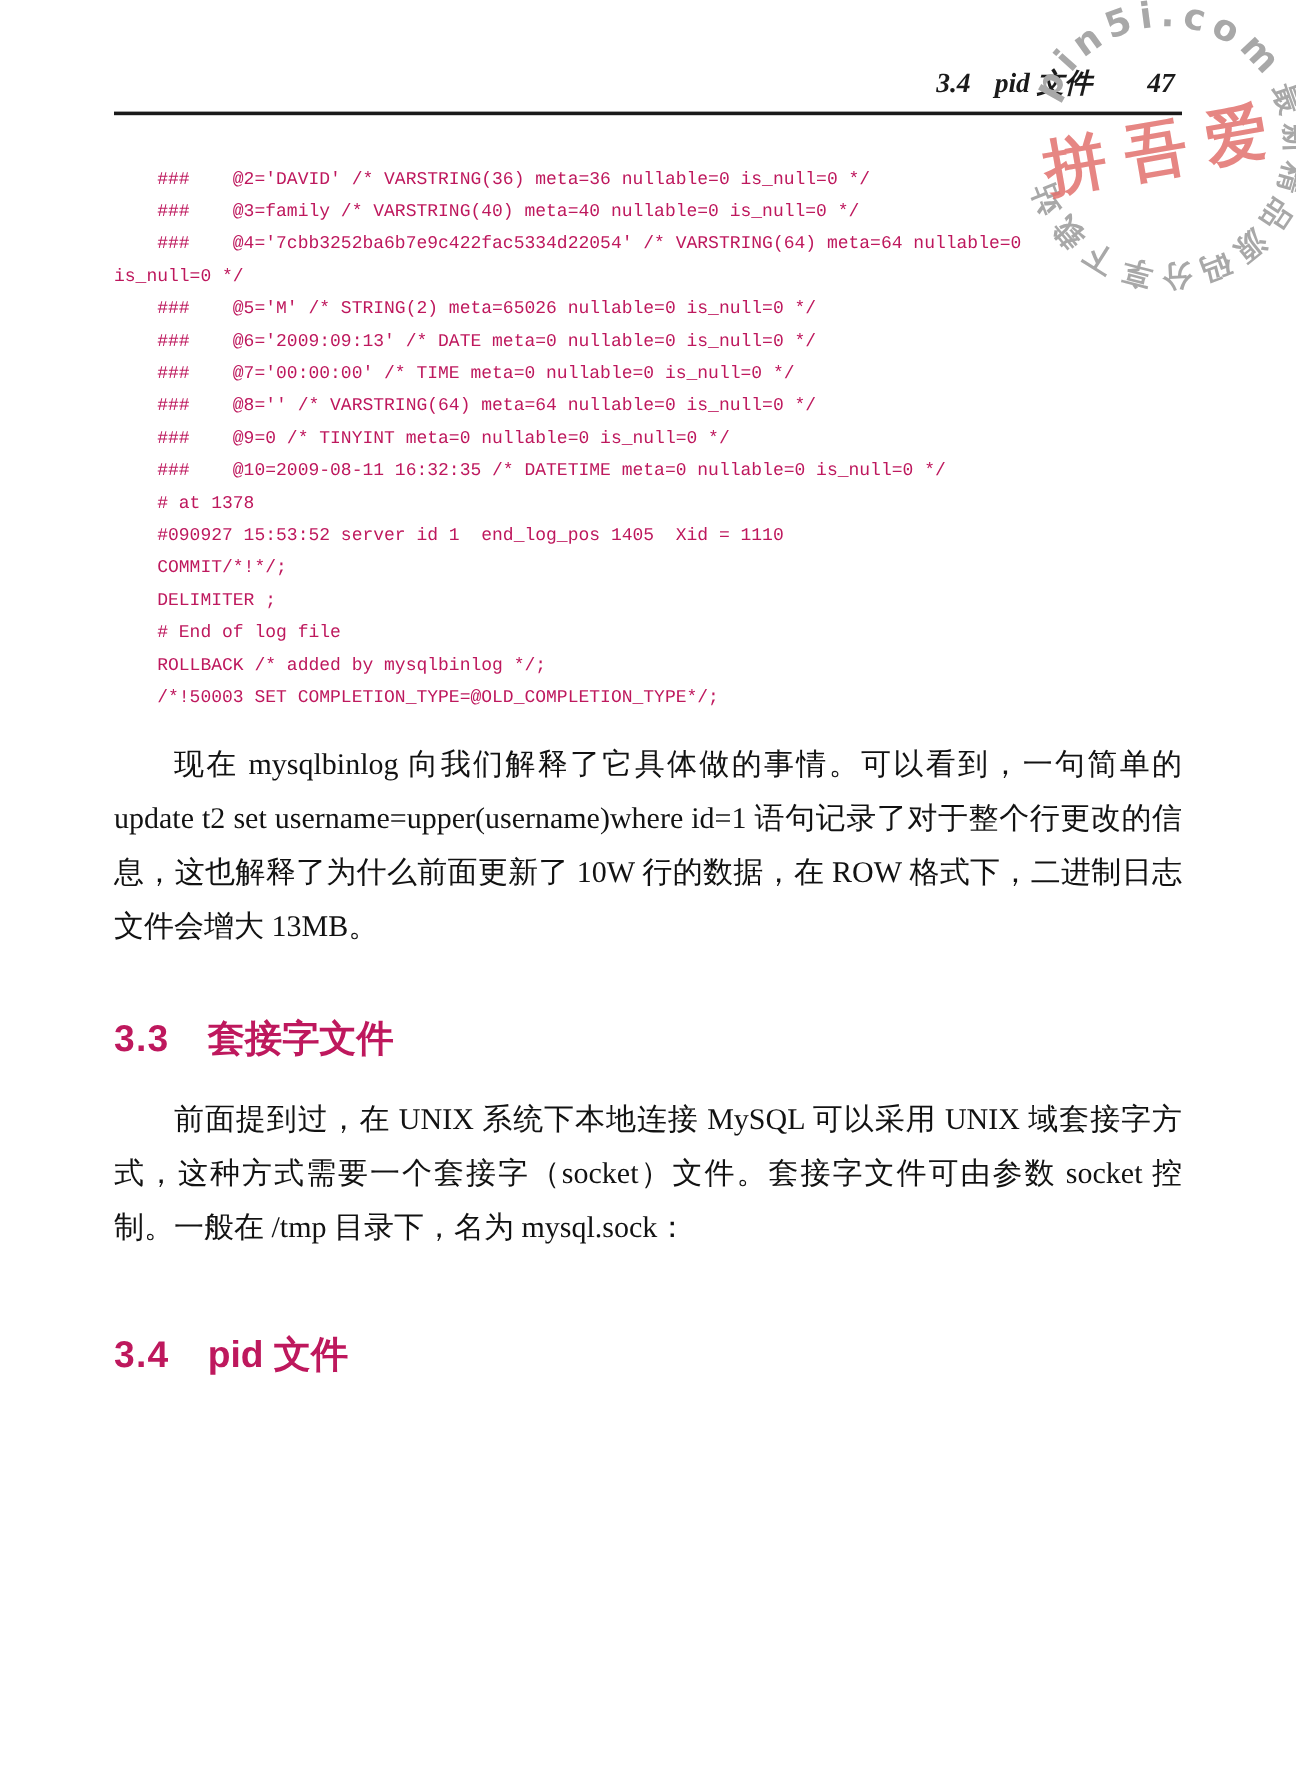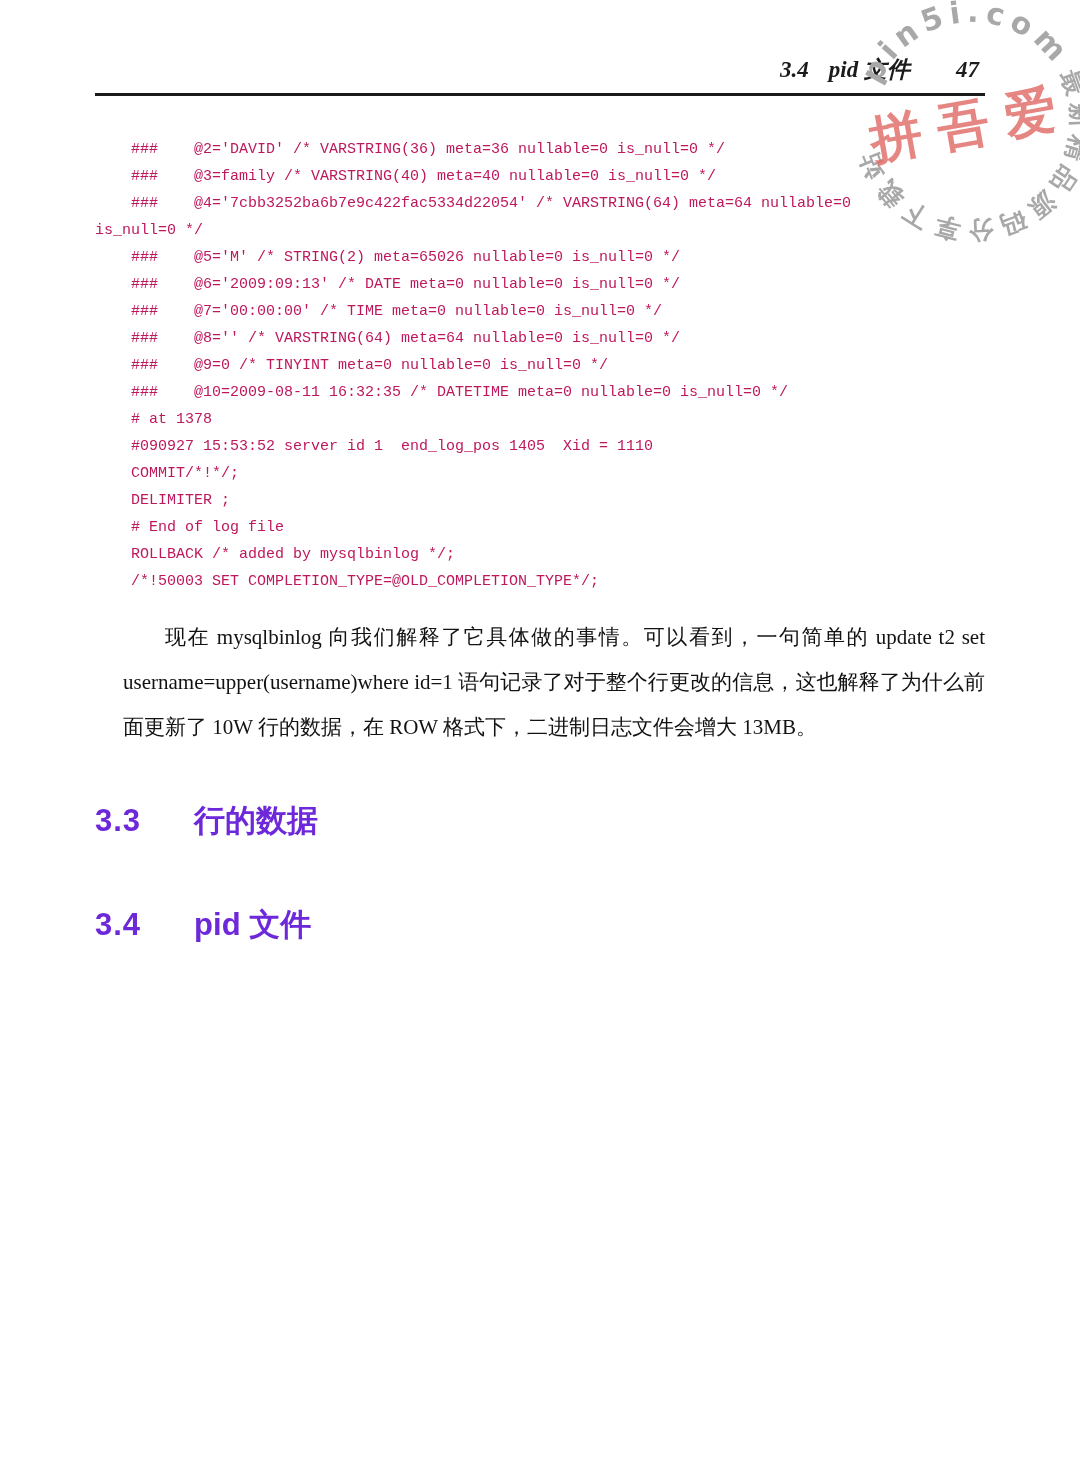--- a/index.html
+++ b/index.html
@@ -50,40 +50,38 @@
     font-size:15px;
     line-height:27px;
     color:#be185d;
     white-space:pre;
   }
   #code1 { margin-top:40px; }
   #code2 { margin-top:22px; }
 
   
   p.body-text {
-    font-size:21px;
+    font-size:25px;
     line-height:45px;
     text-align:justify;
     text-indent:2em;
     color:#121212;
-    margin-left:28px;
   }
   #para1 { margin-top:20px; }
   #para2 { margin-top:24px; }
   #para3 { margin-top:28px; }
 
   
   h2.section-heading {
     display:flex;
     align-items:baseline;
     font-family:"Liberation Sans","DejaVu Sans",sans-serif;
     font-weight:bold;
     font-size:31px;
-    color:#6d28d9;
-    gap:21px;
+    color:#be185d;
   }
   h2.section-heading .sec-num { margin-right:32px; letter-spacing:1px; }
   #heading33 { margin-top:50px; }
   #heading34 { margin-top:62px; }
 </style>
 </head>
 <body>
 
 <div class="page">
 
@@ -124,23 +122,24 @@
     COMMIT/*!*/;
     DELIMITER ;
     # End of log file
     ROLLBACK /* added by mysqlbinlog */;
     /*!50003 SET COMPLETION_TYPE=@OLD_COMPLETION_TYPE*/;</pre>
 
     <p class="body-text" id="para1">现在 mysqlbinlog 向我们解释了它具体做的事情。可以看到，一句简单的 update t2 set username=upper(username)where id=1 语句记录了对于整个行更改的信息，这也解释了为什么前面更新了 10W 行的数据，在 ROW 格式下，二进制日志文件会增大 13MB。</p>
 
     <h2 class="section-heading" id="heading33">
       <span class="sec-num">3.3</span>
-      <span class="sec-title">行的数据</span>
+      <span class="sec-title">套接字文件</span>
     </h2>
 
+    <p class="body-text" id="para2">前面提到过，在 UNIX 系统下本地连接 MySQL 可以采用 UNIX 域套接字方式，这种方式需要一个套接字（socket）文件。套接字文件可由参数 socket 控制。一般在 /tmp 目录下，名为 mysql.sock：</p>
 
 
     <h2 class="section-heading" id="heading34">
       <span class="sec-num">3.4</span>
       <span class="sec-title">pid 文件</span>
     </h2>
 
 
   </div>
 </div>

